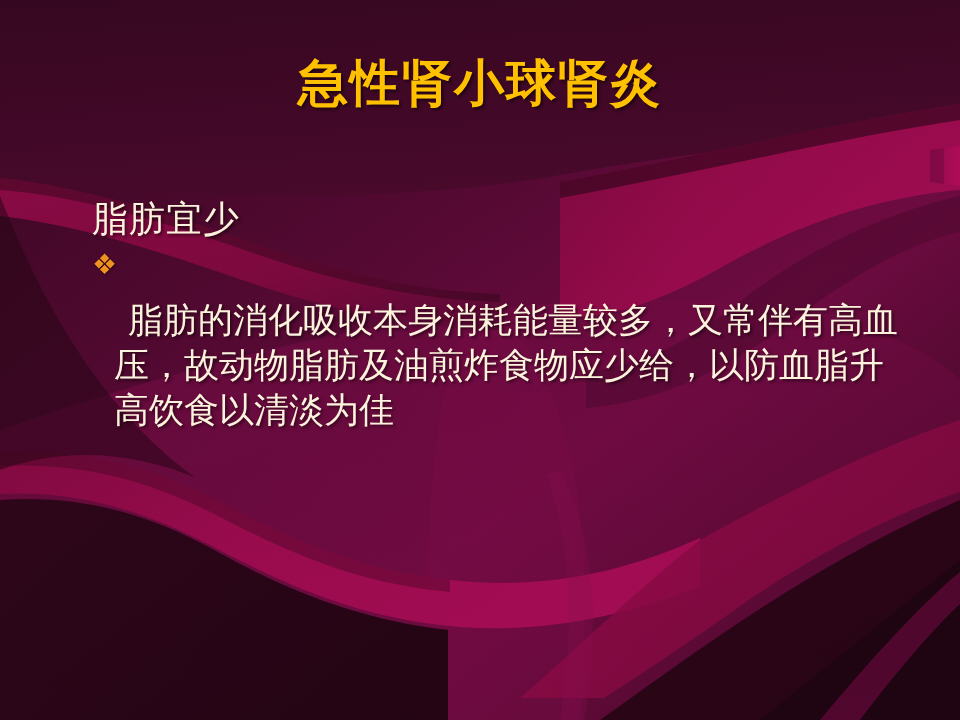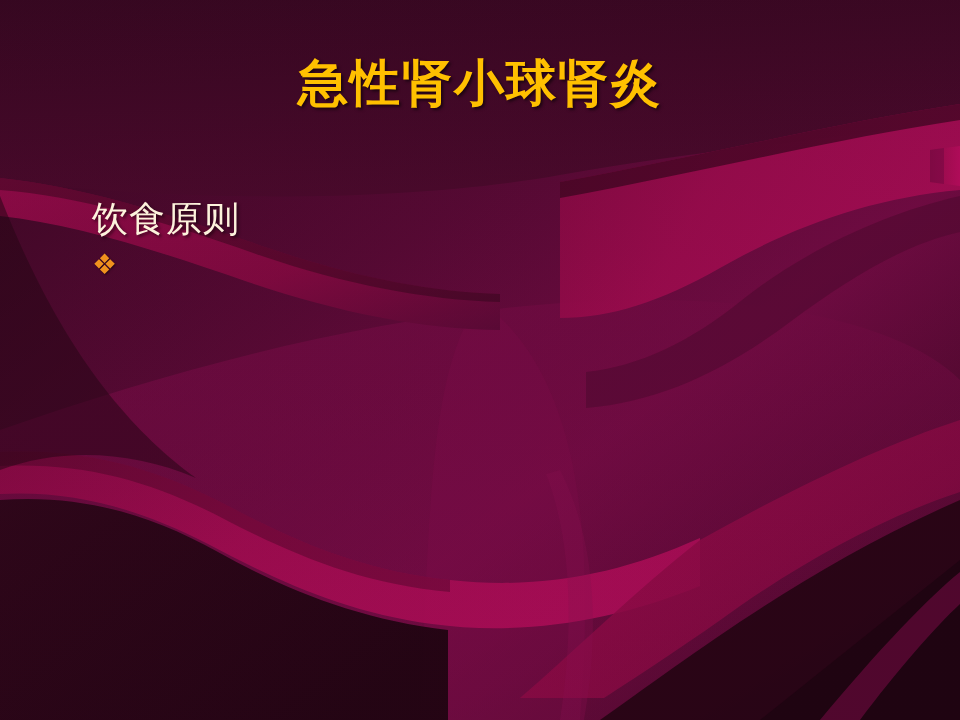--- a/index.html
+++ b/index.html
@@ -194,22 +194,23 @@
 
     <rect x="0" y="0" width="960" height="720" fill="url(#gShadow)" opacity="0.18"></rect>
   </svg>
 
   <div class="content-layer">
 
     <div id="title">急性肾小球肾炎</div>
 
     <div id="body-block">
 
-      <div class="heading-line">饮食原则</div>
+      <div class="heading-line">脂肪宜少</div>
 
       <div class="bullet-line">
         <span class="bullet-glyph">❖</span>
       </div>
 
+      <div id="paragraph">脂肪的消化吸收本身消耗能量较多，又常伴有高血压，故动物脂肪及油煎炸食物应少给，以防血脂升高饮食以清淡为佳</div>
 
     </div>
   </div>
 </div>
 
 </body></html>

